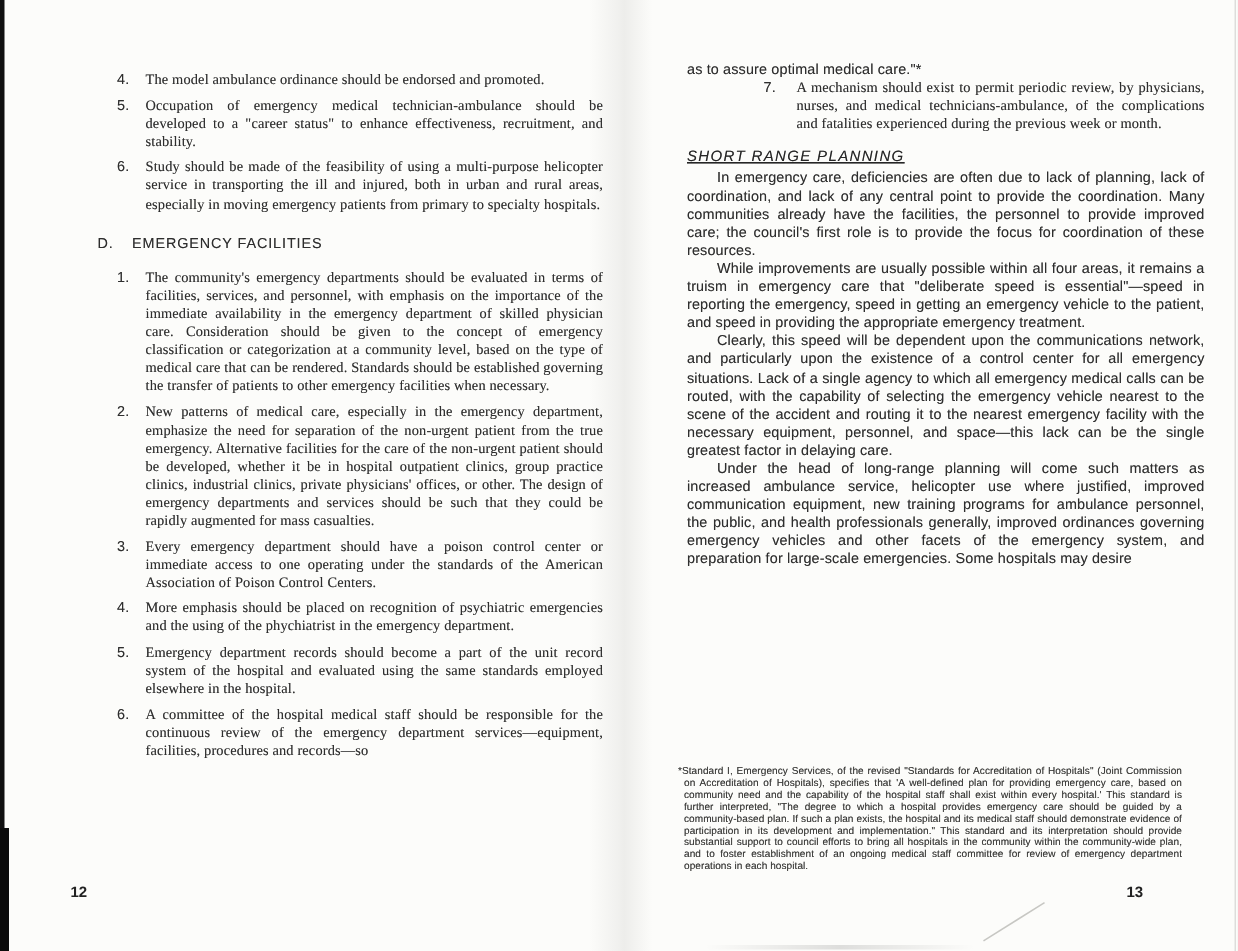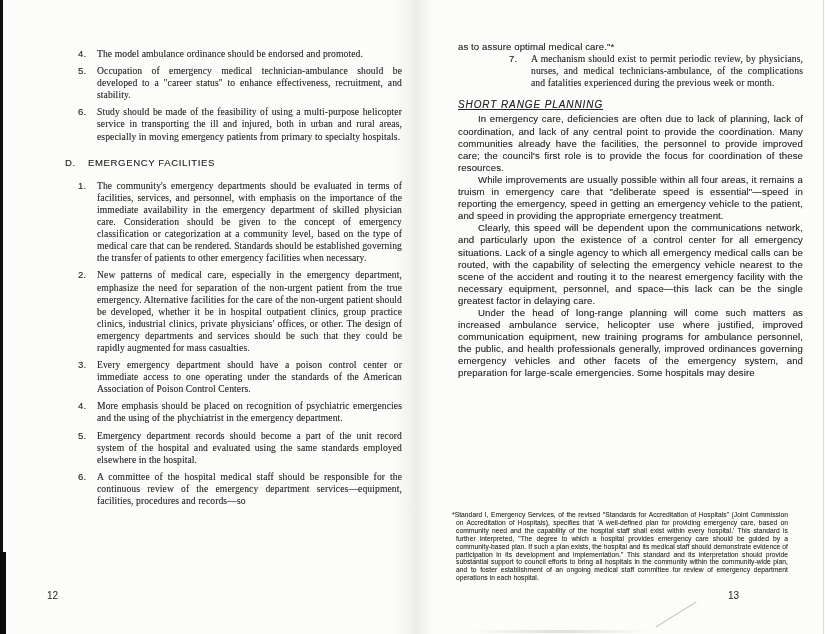--- a/index.html
+++ b/index.html
@@ -37,23 +37,23 @@
   .page-left{left:65px;top:48px;width:337px;}
   .page-right{left:437px;top:41px;width:345px;margin-left:21px;}
 
   .li{display:flex;margin:0 0 5px 13px;}
   .li .num{width:19px;flex:0 0 19px;}
   .li .txt{flex:1;text-align:justify;font-family:Liberation Serif, serif;}
 
   .section-head{margin:14px 0 11px 0;letter-spacing:0.6px;}
   .section-head .letter{display:inline-block;width:23px;}
 
-  .pagenum{position:absolute;font-weight:400;font-size:10px;color:#222;}
+  .pagenum{position:absolute;font-weight:700;font-size:10px;color:#222;}
   .pagenum-left{left:47px;top:590px;}
-  .pagenum-right{left:728px;top:590px;}
+  .pagenum-right{left:751px;top:590px;}
 
   .carryover{margin-left:73px;text-align:left;}
   .li-seven{margin-left:51px;}
   .li-seven .num{width:22px;flex:0 0 22px;}
 
   .rr-heading{
     margin:10px 0 2px 0;font-size:10px;font-weight:400;font-style:italic;
     text-decoration:underline;letter-spacing:0.9px;color:#262626;
   }
   .para{text-align:justify;text-indent:20px;}

